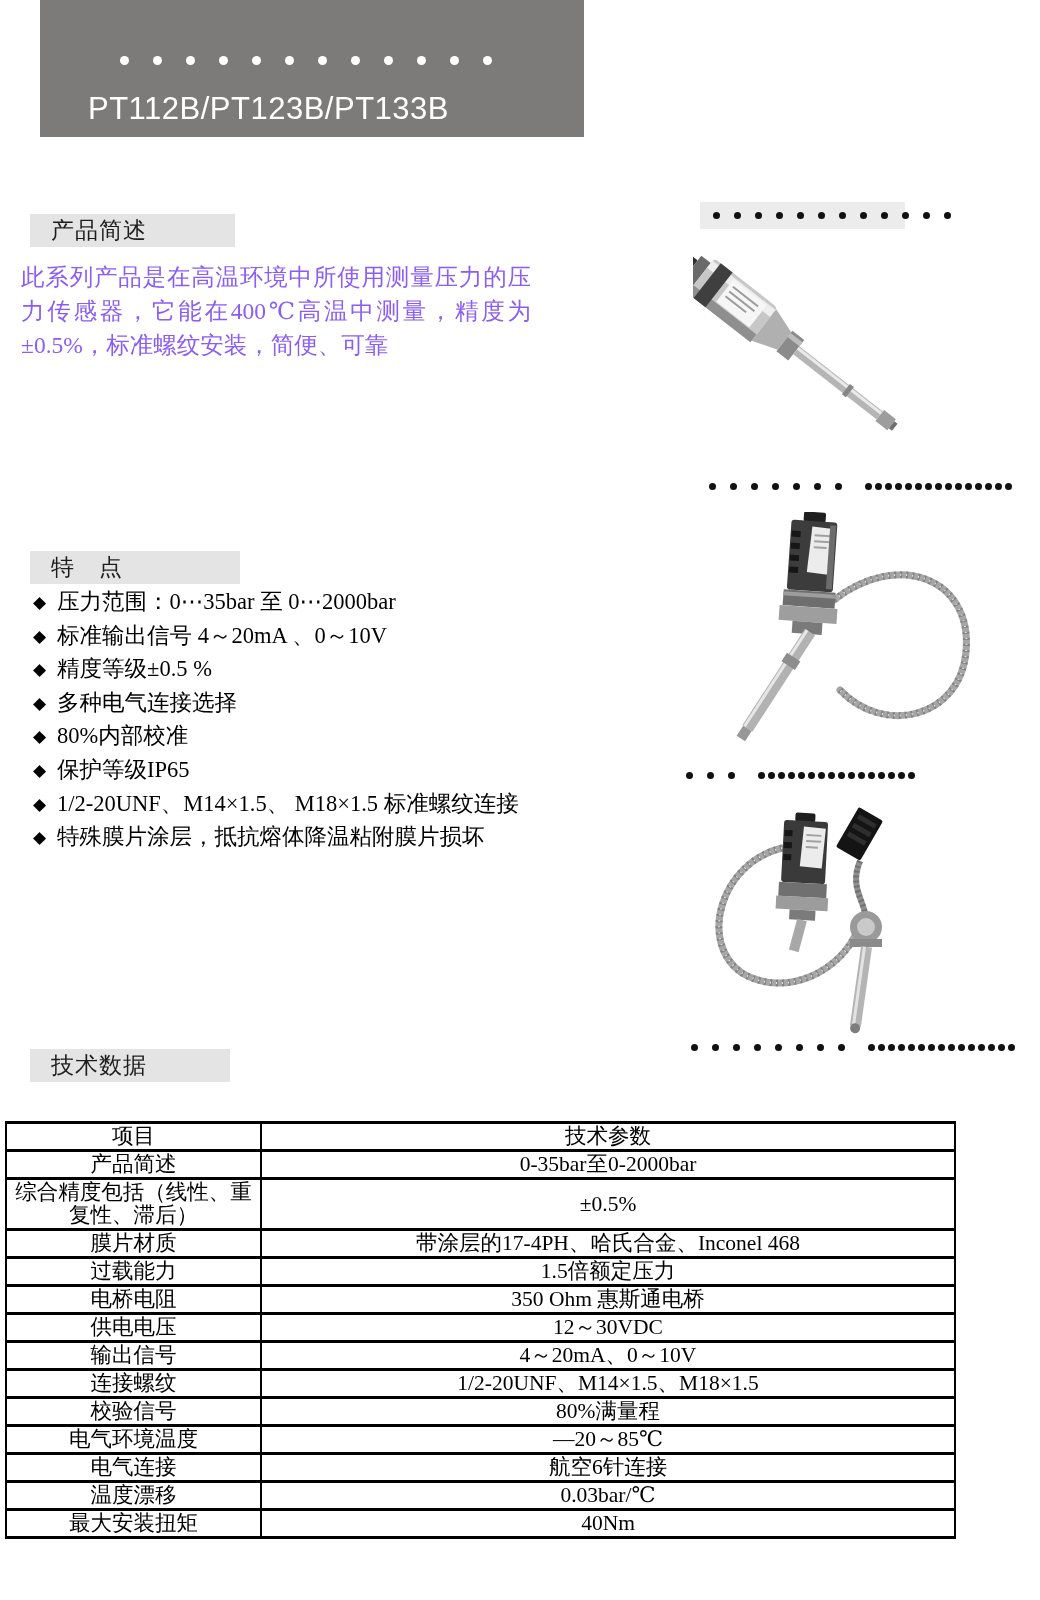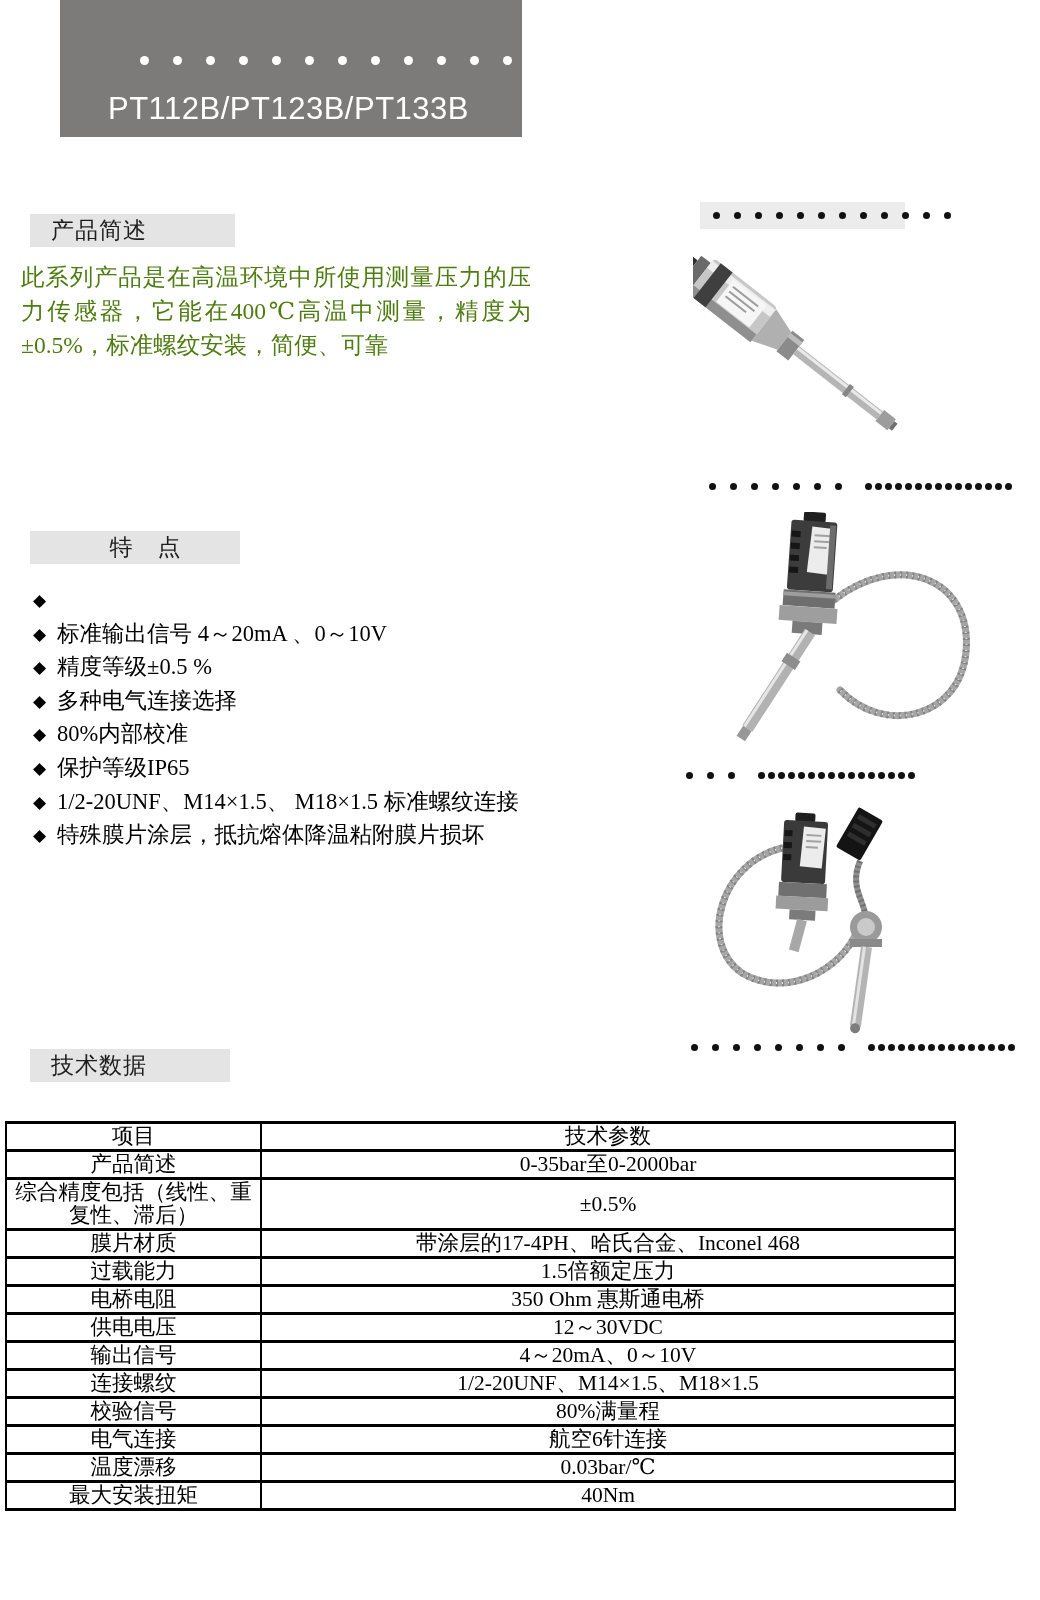--- a/index.html
+++ b/index.html
@@ -1,35 +1,35 @@
 <!DOCTYPE html>
 <html><head>
 <meta charset="utf-8">
 <style>
   html,body{margin:0;padding:0;background:#ffffff;}
   body{font-family:"Liberation Serif","DejaVu Serif",serif;color:#000;}
   .page{position:relative;width:1040px;height:1600px;background:#fff;overflow:hidden;}
 
   
-  .model-box{position:absolute;left:40px;top:0;width:462px;height:137px;background:#7c7b79;margin-left:20px;}
+  .model-box{position:absolute;left:40px;top:0;width:544px;height:137px;background:#7c7b79;}
   .model-dots{position:absolute;left:80px;top:56px;display:flex;gap:24px;}
   .hdot{width:9px;height:9px;border-radius:50%;background:#ffffff;flex:0 0 auto;}
   .model-title{position:absolute;left:48px;bottom:10px;font-family:"Liberation Sans","DejaVu Sans",sans-serif;
     font-size:31px;color:#ffffff;letter-spacing:0.5px;white-space:nowrap;}
 
   
   .sec-heading{position:absolute;background:#e4e4e4;height:33px;line-height:34px;
     font-size:23px;color:#1c1c1c;padding-left:21px;box-sizing:border-box;letter-spacing:1px;}
   #heading-overview{left:30px;top:214px;width:205px;}
-  #heading-features{left:30px;top:531px;width:210px;text-align:center;}
+  #heading-features{left:30px;top:551px;width:210px;}
   #heading-tech{left:30px;top:1049px;width:200px;}
 
   
   .overview-body{position:absolute;left:21px;top:260px;width:510px;font-size:23.5px;line-height:34px;
-    text-align:justify;color:#4d7c0f;}
+    text-align:justify;color:#8b5cf6;}
 
   
   .features-list{position:absolute;left:33px;top:586px;margin:0;padding:0;list-style:none;width:530px;}
   .features-list li{display:flex;align-items:baseline;line-height:31.6px;font-size:22.5px;white-space:nowrap;}
   .diamond{font-size:17px;margin-right:11px;color:#000;flex:0 0 auto;position:relative;top:-1px;}
 
   
   .dotrow{position:absolute;display:flex;align-items:center;}
   .dot{width:7px;height:7px;border-radius:50%;background:#111;flex:0 0 auto;}
   .dot.sp{margin-right:14px;}
@@ -68,20 +68,21 @@
     <div class="model-title">PT112B/PT123B/PT133B</div>
   </div>
 
   <div class="sec-heading" id="heading-overview">产品简述</div>
   <div class="overview-body">此系列产品是在高温环境中所使用测量压力的压力传感器，它能在400℃高温中测量，精度为±0.5%，标准螺纹安装，简便、可靠</div>
 
   <div class="sec-heading" id="heading-features">特　点</div>
   <ul class="features-list">
       <li>
         <span class="diamond">◆</span>
+        <span>压力范围：0⋯35bar  至 0⋯2000bar</span>
       </li>
       <li>
         <span class="diamond">◆</span>
         <span>标准输出信号 4～20mA 、0～10V</span>
       </li>
       <li>
         <span class="diamond">◆</span>
         <span>精度等级±0.5 %</span>
       </li>
       <li>
@@ -327,20 +328,24 @@
         </tr>
         <tr>
           <td>连接螺纹</td>
           <td>1/2-20UNF、M14×1.5、M18×1.5</td>
         </tr>
         <tr>
           <td>校验信号</td>
           <td>80%满量程</td>
         </tr>
         <tr>
+          <td>电气环境温度</td>
+          <td>—20～85℃</td>
+        </tr>
+        <tr>
           <td>电气连接</td>
           <td>航空6针连接</td>
         </tr>
         <tr>
           <td>温度漂移</td>
           <td>0.03bar/℃</td>
         </tr>
         <tr>
           <td>最大安装扭矩</td>
           <td>40Nm</td>

